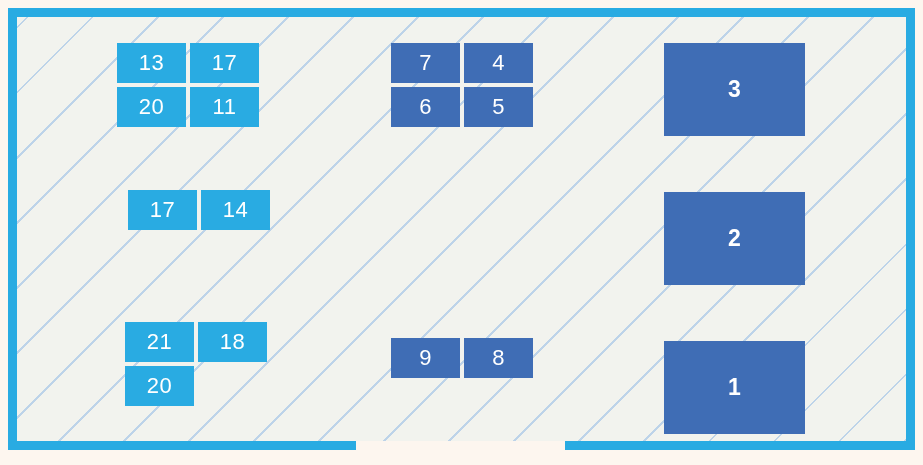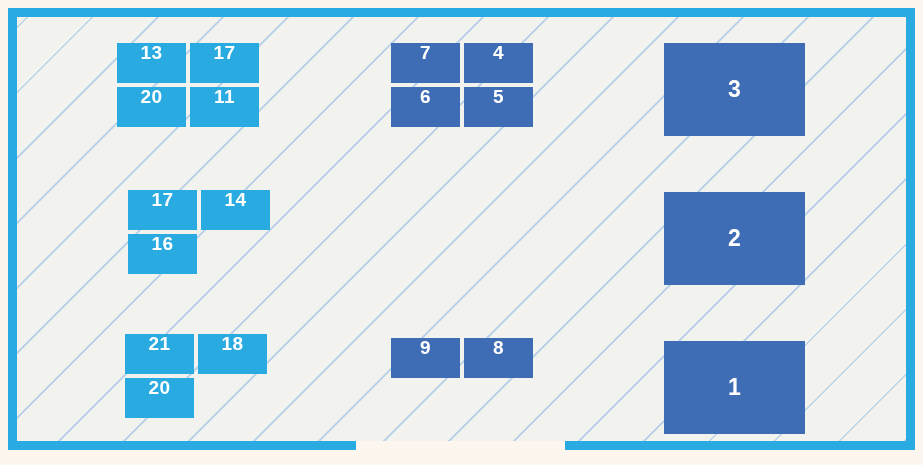--- a/index.html
+++ b/index.html
@@ -59,25 +59,25 @@
     grid-template-columns: repeat(2, 69px);
     grid-template-rows: repeat(2, 40px);
   }
   .cluster.pair {
     grid-template-columns: repeat(2, 69px);
     grid-template-rows: 40px;
   }
 
   .slot {
     display: flex;
-    align-items: flex-start;
+    align-items: center;
     justify-content: center;
     color: #ffffff;
-    font-size: 19px;
-    font-weight: bold;
+    font-size: 22px;
+    font-weight: normal;
     letter-spacing: 0.5px;
     line-height: 1;
     box-sizing: border-box;
     font-family: "Liberation Sans", sans-serif;
   }
   .slot.cyan { background: #29abe2; }
   .slot.blue { background: #3f6db5; }
 
   
   .bay {
@@ -124,25 +124,22 @@
           <span>11</span>
         </div>
       </div>
       <div class="cluster quad" style="left: 128px; top: 190px;">
         <div class="slot cyan">
           <span>17</span>
         </div>
         <div class="slot cyan">
           <span>14</span>
         </div>
-        <div class="slot cyan">
-          <span>16</span>
-        </div>
       </div>
-      <div class="cluster quad" style="left: 117px; top: 334px; padding-left: 8px;">
+      <div class="cluster quad" style="left: 117px; top: 322px; padding-left: 8px;">
         <div class="slot cyan">
           <span>21</span>
         </div>
         <div class="slot cyan">
           <span>18</span>
         </div>
         <div class="slot cyan">
           <span>20</span>
         </div>
       </div>

